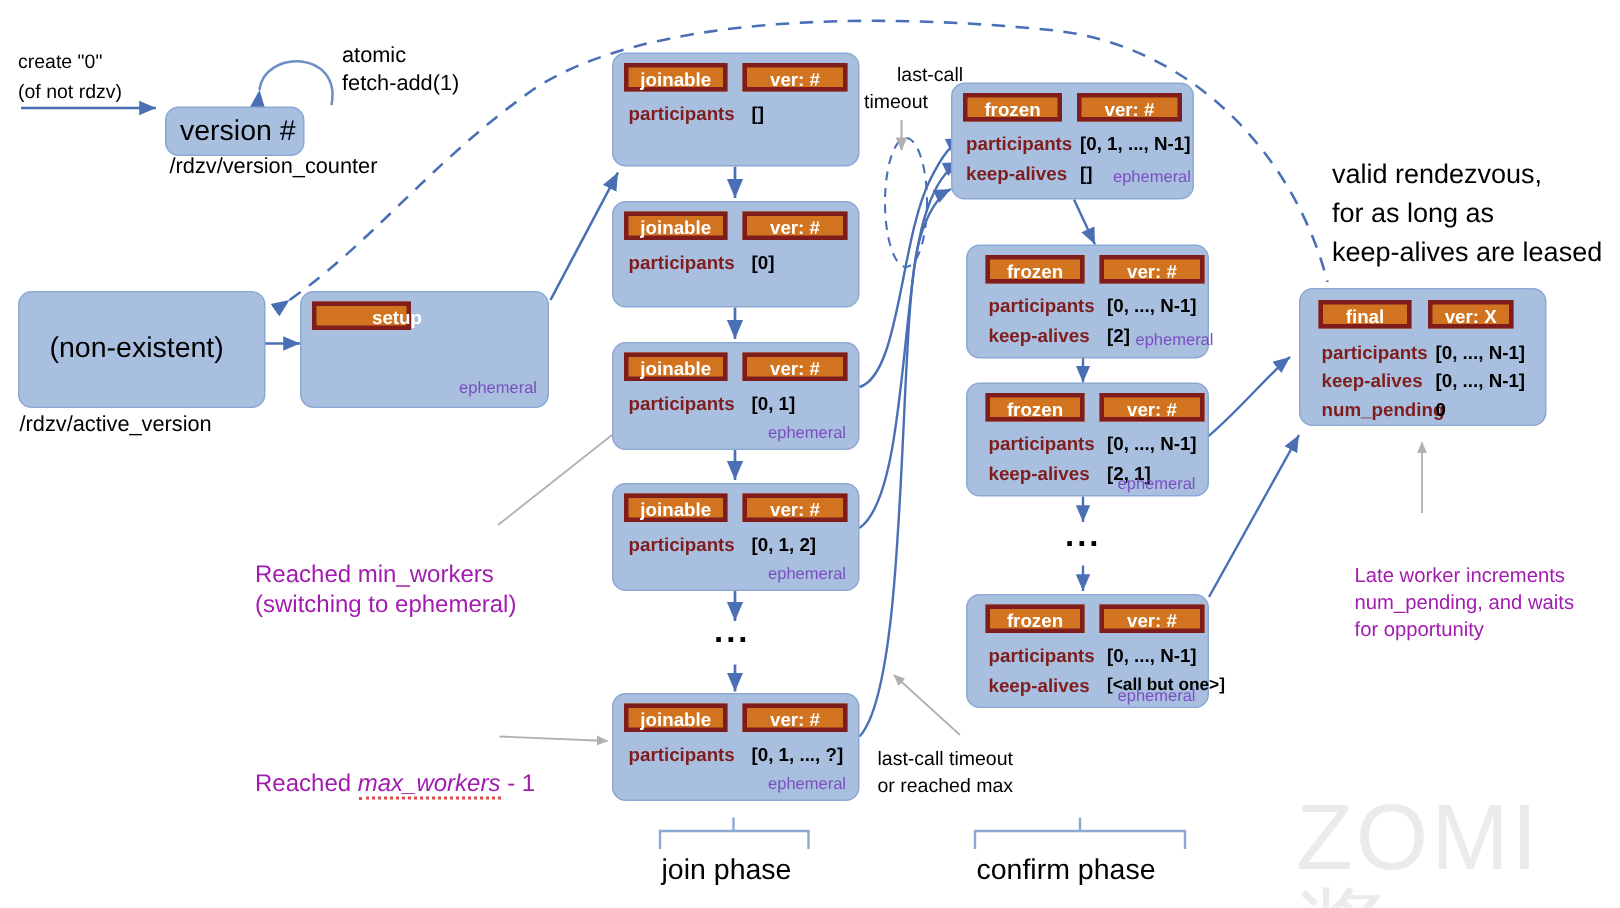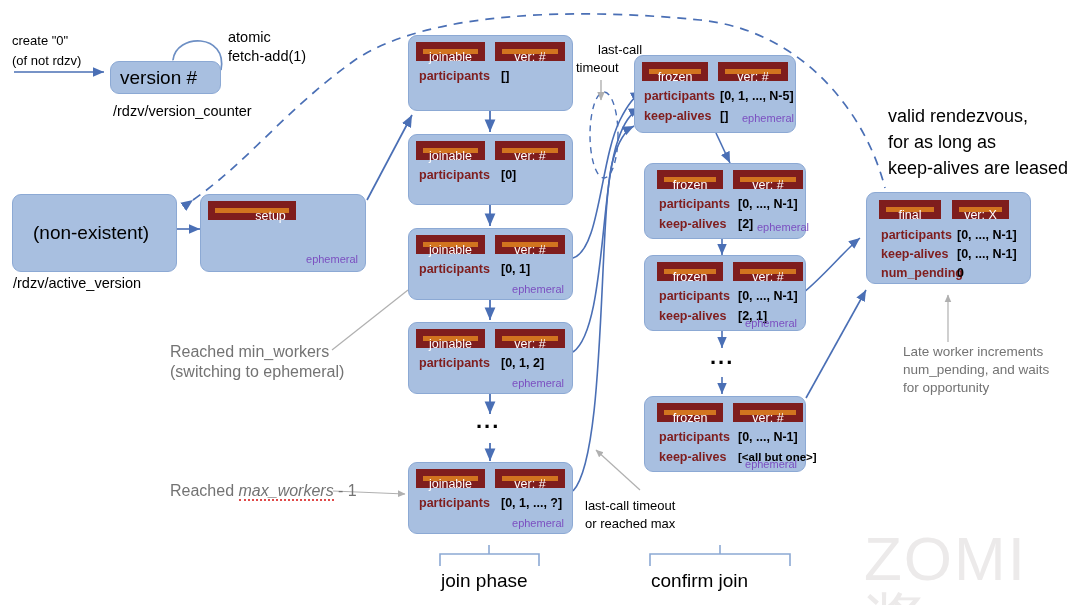--- a/index.html
+++ b/index.html
@@ -4,31 +4,31 @@
 <style>
   html,body{margin:0;padding:0;background:#ffffff;}
   body{width:1080px;height:605px;position:relative;overflow:hidden;
        font-family:"Liberation Sans","DejaVu Sans",sans-serif;color:#111;}
   #stage{position:absolute;left:0;top:0;width:1080px;height:605px;}
   svg.layer{position:absolute;left:0;top:0;width:1080px;height:605px;pointer-events:none;}
 
   
   .box{position:absolute;background:#a8bfe0;border:1px solid #8ca9d4;border-radius:9px;
        box-sizing:border-box;}
-  .badge{position:absolute;background:#d2741f;border:7px solid #7f1d1d;color:#ffffff;
-         font-weight:normal;text-align:center;box-sizing:border-box;
+  .badge{position:absolute;background:#d2741f;border:3px solid #7f1d1d;color:#ffffff;
+         font-weight:bold;text-align:center;box-sizing:border-box;
          font-size:12.5px;line-height:17px;height:19px;}
   .row{position:absolute;font-size:12.5px;line-height:14px;color:#7f1d1d;white-space:nowrap;}
   .row.k{font-weight:bold;}
   .val{position:absolute;font-size:12.5px;line-height:14px;color:#000;font-weight:bold;white-space:nowrap;}
   .eph{position:absolute;color:#7b4fc0;font-size:11px;line-height:12px;white-space:nowrap;}
   .bigtxt{position:absolute;font-size:19px;line-height:22px;color:#000;white-space:nowrap;}
   .label{position:absolute;font-size:13px;line-height:16px;color:#000;white-space:nowrap;}
   .label2{position:absolute;font-size:14.5px;line-height:19px;color:#000;white-space:nowrap;}
-  .note{position:absolute;font-size:16px;line-height:20px;color:#737373;}
+  .note{position:absolute;font-size:16px;line-height:20px;color:#a21caf;margin-top:32px;}
   .phase{position:absolute;font-size:19px;line-height:22px;color:#000;white-space:nowrap;}
   .dots{position:absolute;font-size:22px;font-weight:bold;color:#000;letter-spacing:2px;}
   .pathlbl{position:absolute;font-size:14.5px;line-height:18px;color:#000;white-space:nowrap;}
   .wm{position:absolute;color:#eceaea;font-size:62px;line-height:62px;font-weight:300;
       letter-spacing:2px;user-select:none;}
   .spell{border-bottom:2px dotted #e04a4a;font-style:italic;}
   .valid{position:absolute;font-size:18px;line-height:26px;color:#000;white-space:nowrap;}
 </style>
 </head>
 <body>
@@ -152,32 +152,32 @@
       <path d="M720,554 L720,545" stroke="#8ca9d4" stroke-width="1.6" fill="none"></path>
     </g>
   </svg>
 
   <div class="label" style="left:12px;top:33px;">create "0"</div>
   <div class="label" style="left:12px;top:53px;">(of not rdzv)</div>
 
   <div class="label2" style="left:228px;top:28px;">atomic</div>
   <div class="label2" style="left:228px;top:47px;">fetch-add(1)</div>
 
-  <div class="box" style="left:110px;top:61px;width:111px;height:33px;">
+  <div class="box" style="left:110px;top:71px;width:93px;height:33px;">
     <div class="bigtxt" style="left:9px;top:5px;font-size:19px;">version #</div>
   </div>
   <div class="pathlbl" style="left:113px;top:102px;">/rdzv/version_counter</div>
 
   <div class="box" style="left:12px;top:194px;width:165px;height:78px;">
     <div class="bigtxt" style="left:20px;top:27px;font-size:19px;">(non-existent)</div>
   </div>
   <div class="pathlbl" style="left:13px;top:274px;">/rdzv/active_version</div>
 
   <div class="box" style="left:200px;top:194px;width:166px;height:78px;">
-    <div class="badge" style="left:7px;top:6px;width:88px;padding-left:37px;">setup</div>
+    <div class="badge" style="left:7px;top:6px;width:66px;padding-left:37px;">setup</div>
     <div class="eph" style="right:7px;top:58px;">ephemeral</div>
   </div>
 
   <div class="box" style="left:408px;top:35px;width:165px;height:76px;">
     <div class="badge" style="left:7px;top:6px;width:69px;">joinable</div>
     <div class="badge" style="left:86px;top:6px;width:70px;">ver: #</div>
     <div class="row k" style="left:10px;top:33px;">participants</div>
     <div class="val" style="left:92px;top:33px;">[]</div>
   </div>
 
@@ -226,21 +226,21 @@
   <div class="label" style="left:578px;top:42px;padding-left:20px;">last-call</div>
   <div class="label" style="left:576px;top:60px;">timeout</div>
 
   <div class="label" style="left:585px;top:498px;">last-call timeout</div>
   <div class="label" style="left:585px;top:516px;">or reached max</div>
 
   <div class="box" style="left:634px;top:55px;width:162px;height:78px;">
     <div class="badge" style="left:7px;top:6px;width:66px;">frozen</div>
     <div class="badge" style="left:83px;top:6px;width:70px;">ver: #</div>
     <div class="row k" style="left:9px;top:33px;">participants</div>
-    <div class="val" style="left:85px;top:33px;">[0, 1, ..., N-5]</div>
+    <div class="val" style="left:85px;top:33px;">[0, 1, ..., N-1]</div>
     <div class="row k" style="left:9px;top:53px;">keep-alives</div>
     <div class="val" style="left:85px;top:53px;">[]</div>
     <div class="eph" style="left:107px;top:56px;">ephemeral</div>
   </div>
 
   <div class="box" style="left:644px;top:163px;width:162px;height:76px;">
     <div class="badge" style="left:12px;top:6px;width:66px;">frozen</div>
     <div class="badge" style="left:88px;top:6px;width:70px;">ver: #</div>
     <div class="row k" style="left:14px;top:33px;">participants</div>
     <div class="val" style="left:93px;top:33px;">[0, ..., N-1]</div>
@@ -286,17 +286,17 @@
     <div class="val" style="left:90px;top:73px;">0</div>
   </div>
 
   <div class="note" style="left:903px;top:343px;width:180px;font-size:13.5px;line-height:18px;">
     <div>Late worker increments</div>
     <div>num_pending, and waits</div>
     <div>for opportunity</div>
   </div>
 
   <div class="phase" style="left:441px;top:570px;">join phase</div>
-  <div class="phase" style="left:651px;top:570px;">confirm join</div>
+  <div class="phase" style="left:651px;top:570px;">confirm phase</div>
 
   <div class="wm" style="left:864px;top:528px;">ZOMI酱</div>
 
 </div>
 
 </body></html>

